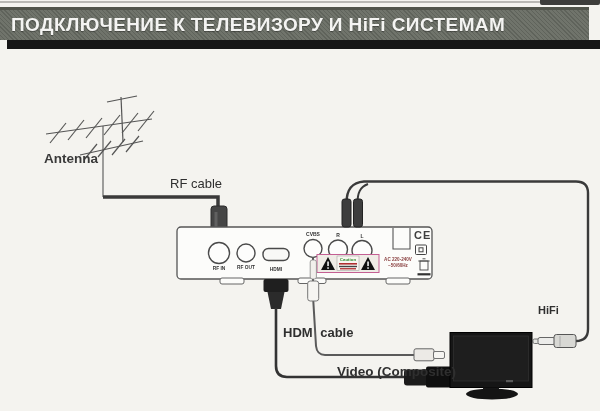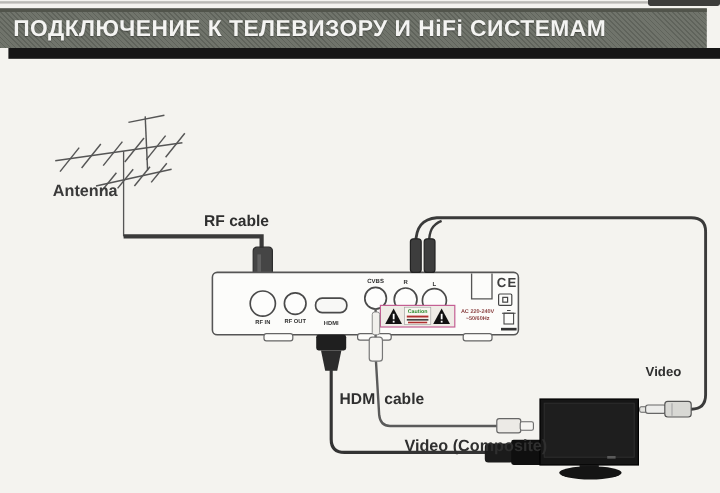--- a/index.html
+++ b/index.html
@@ -28,21 +28,21 @@
     text-shadow:0 1px 1px rgba(0,0,0,.35);
   }
   .header-shadow{
     position:absolute; left:7px; top:40px; width:593px; height:9px;
     background:#161616;
   }
 
   
   .lbl{position:absolute; color:#2f2f2f; white-space:nowrap; z-index:3;}
   .lbl-antenna{left:44px; top:151px; font-size:13.5px; font-weight:600; color:#3a3a3a;}
-  .lbl-rf{left:170px; top:176px; font-size:13px; font-weight:700;}
+  .lbl-rf{left:170px; top:176px; font-size:13px; font-weight:400;}
   .lbl-hdmi-cable{left:283px; top:325px; font-size:13px; font-weight:700; word-spacing:4px;}
   .lbl-video{left:337px; top:328px; font-size:13.5px; font-weight:600;margin-top:36px;}
   .lbl-audio{left:538px; top:304px; font-size:11px; font-weight:600;}
   .lbl-audio-sub{left:503px; top:315px; font-size:10.5px; font-weight:600;}
   .lbl-tv{left:452px; top:391px; font-size:16px; font-weight:bold; letter-spacing:1.5px; color:#2b2b2b;}
 
   svg{position:absolute; left:0; top:0; z-index:2;}
   svg text{font-family:"Liberation Sans", sans-serif;}
   .tiny-port-label{font-size:4.8px; font-weight:600; fill:#333;}
   .tiny-top-label{font-size:5px; font-weight:600; fill:#333;}
@@ -60,21 +60,21 @@
 
   <div class="header-bar">
     <span class="header-title">ПОДКЛЮЧЕНИЕ К ТЕЛЕВИЗОРУ И HiFi СИСТЕМАМ</span>
   </div>
   <div class="header-shadow"></div>
 
   <span class="lbl lbl-antenna">Antenna</span>
   <span class="lbl lbl-rf">RF cable</span>
   <span class="lbl lbl-hdmi-cable">HDM cable</span>
   <span class="lbl lbl-video">Video (Composite)</span>
-  <span class="lbl lbl-audio">Video</span>
+  <span class="lbl lbl-audio">HiFi</span>
 
   <svg width="600" height="411" viewBox="0 0 600 411">
 
     <g stroke="#555" stroke-width="1.2" fill="none">
 
       <line x1="46" y1="134" x2="152" y2="119"></line>
 
       <line x1="50" y1="143" x2="66" y2="123"></line>
       <line x1="68" y1="140" x2="84" y2="120"></line>
       <line x1="86" y1="138" x2="102" y2="118"></line>

